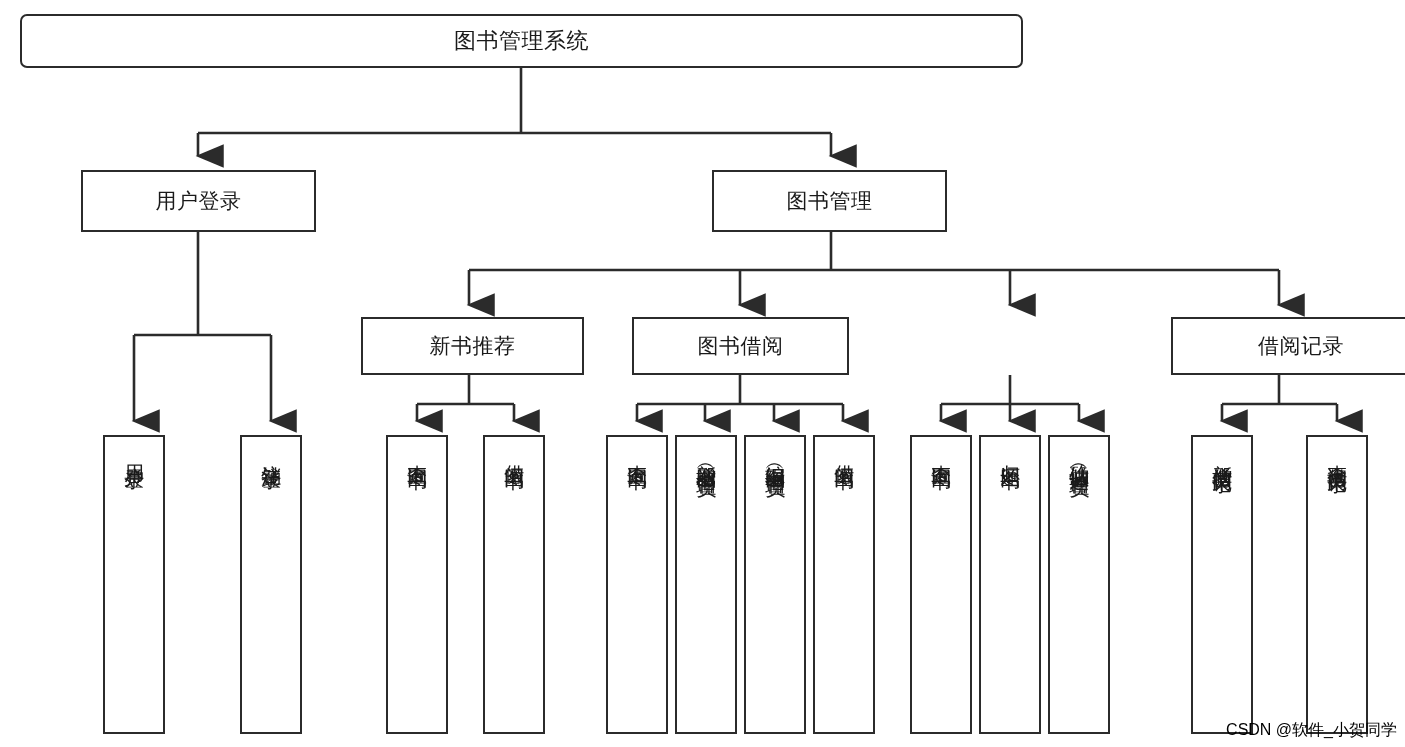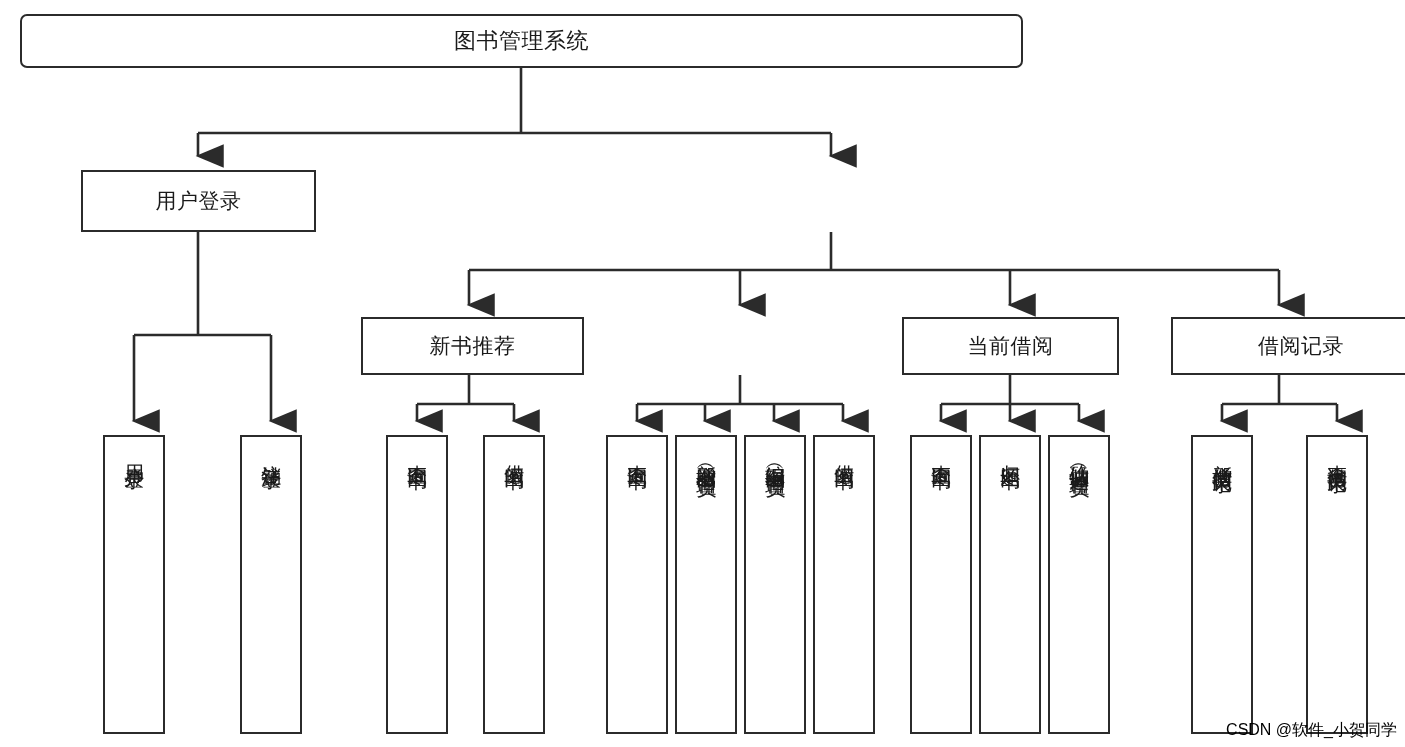--- a/index.html
+++ b/index.html
@@ -129,26 +129,29 @@
     </g>
   </svg>
 
   <div class="node horiz root" style="left:20px; top:14px; width:1003px; height:54px;border-radius:7px;">
     <span class="label">图书管理系统</span>
   </div>
 
   <div class="node horiz" style="left:81px; top:170px; width:235px; height:62px;">
     <span class="label">用户登录</span>
   </div>
+  <div class="node horiz" style="left:712px; top:170px; width:235px; height:62px;">
+    <span class="label">图书管理</span>
+  </div>
 
   <div class="node horiz" style="left:361px; top:317px; width:223px; height:58px;">
     <span class="label">新书推荐</span>
   </div>
-  <div class="node horiz" style="left:902px; top:317px; width:217px; height:58px;">
-    <span class="label">当前借阅</span>
+  <div class="node horiz" style="left:632px; top:317px; width:217px; height:58px;">
+    <span class="label">图书借阅</span>
   </div>
   <div class="node horiz" style="left:1171px; top:317px; width:260px; height:58px;">
     <span class="label">借阅记录</span>
   </div>
 
   <div class="node vert" style="left:103px; top:435px; width:62px; height:299px;">
     <span class="label">用户登录</span>
   </div>
   <div class="node vert" style="left:240px; top:435px; width:62px; height:299px;">
     <span class="label">注销登录</span>

